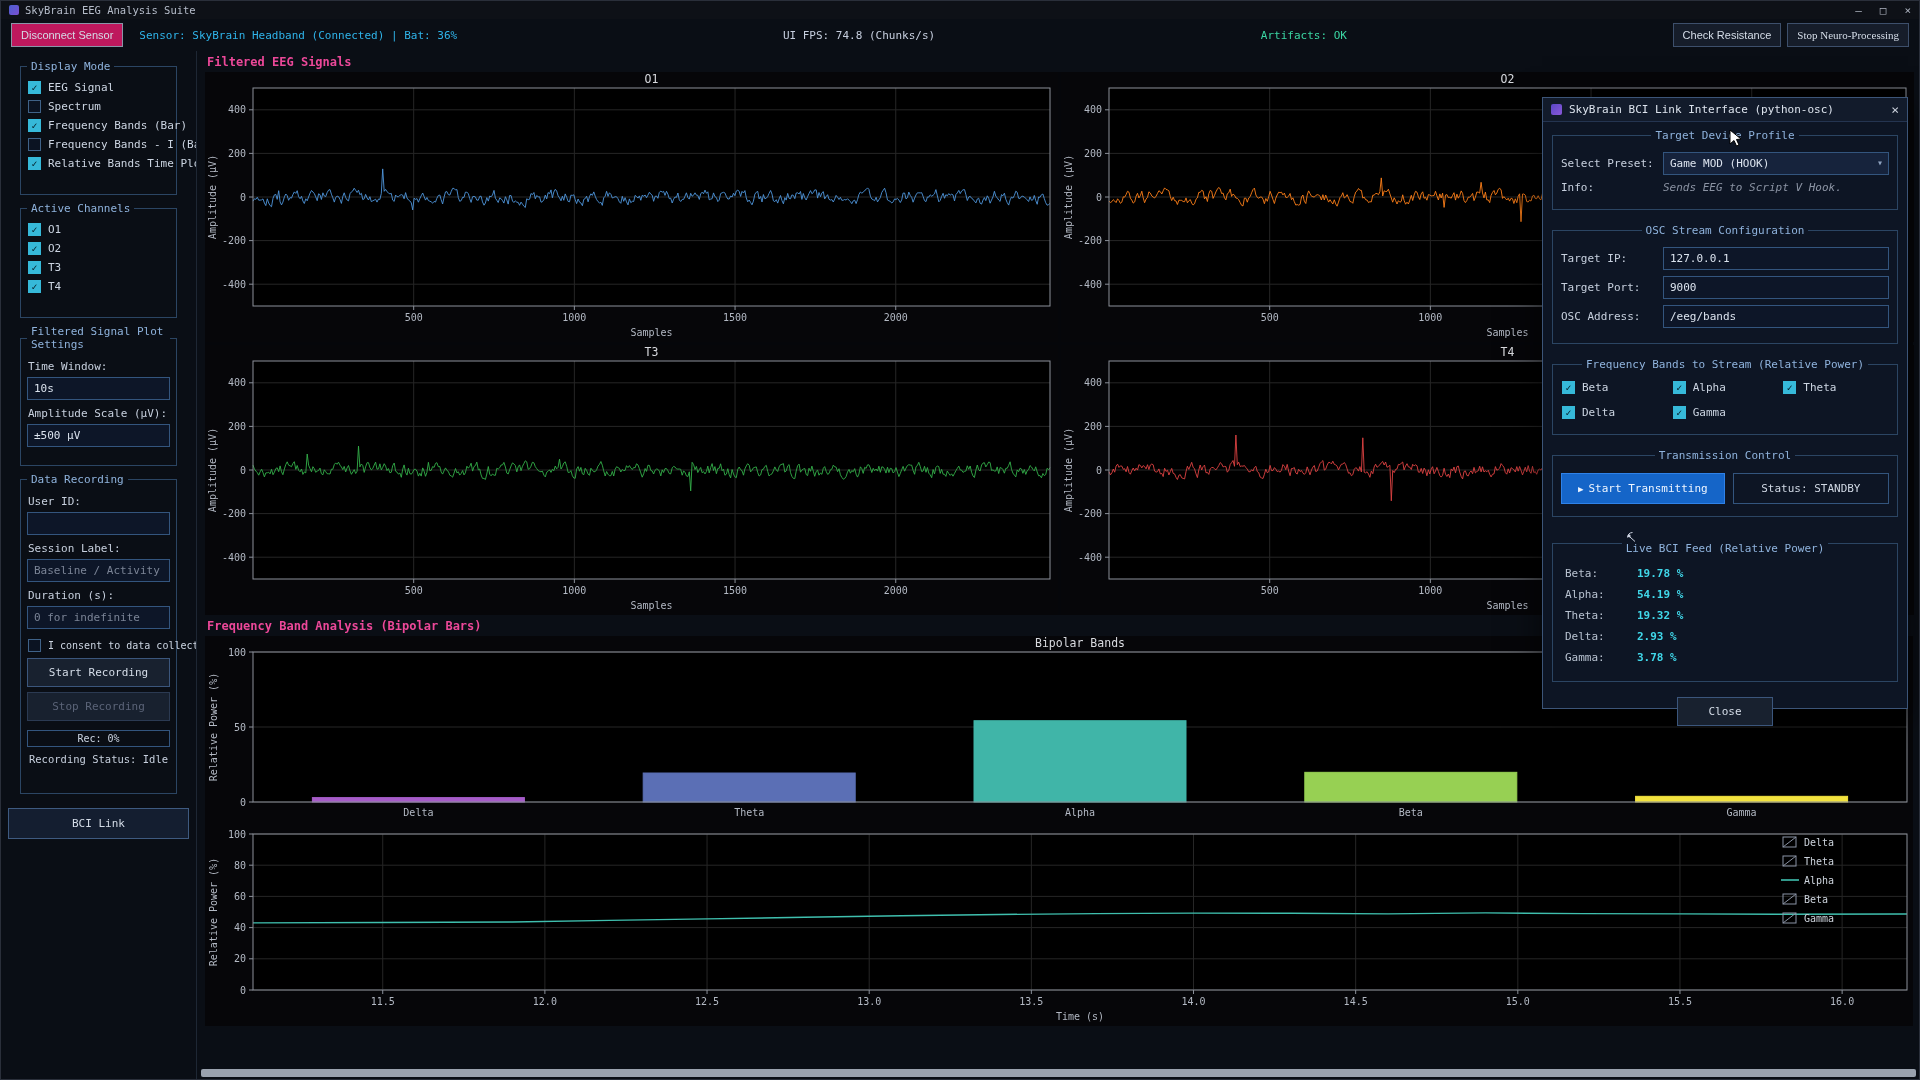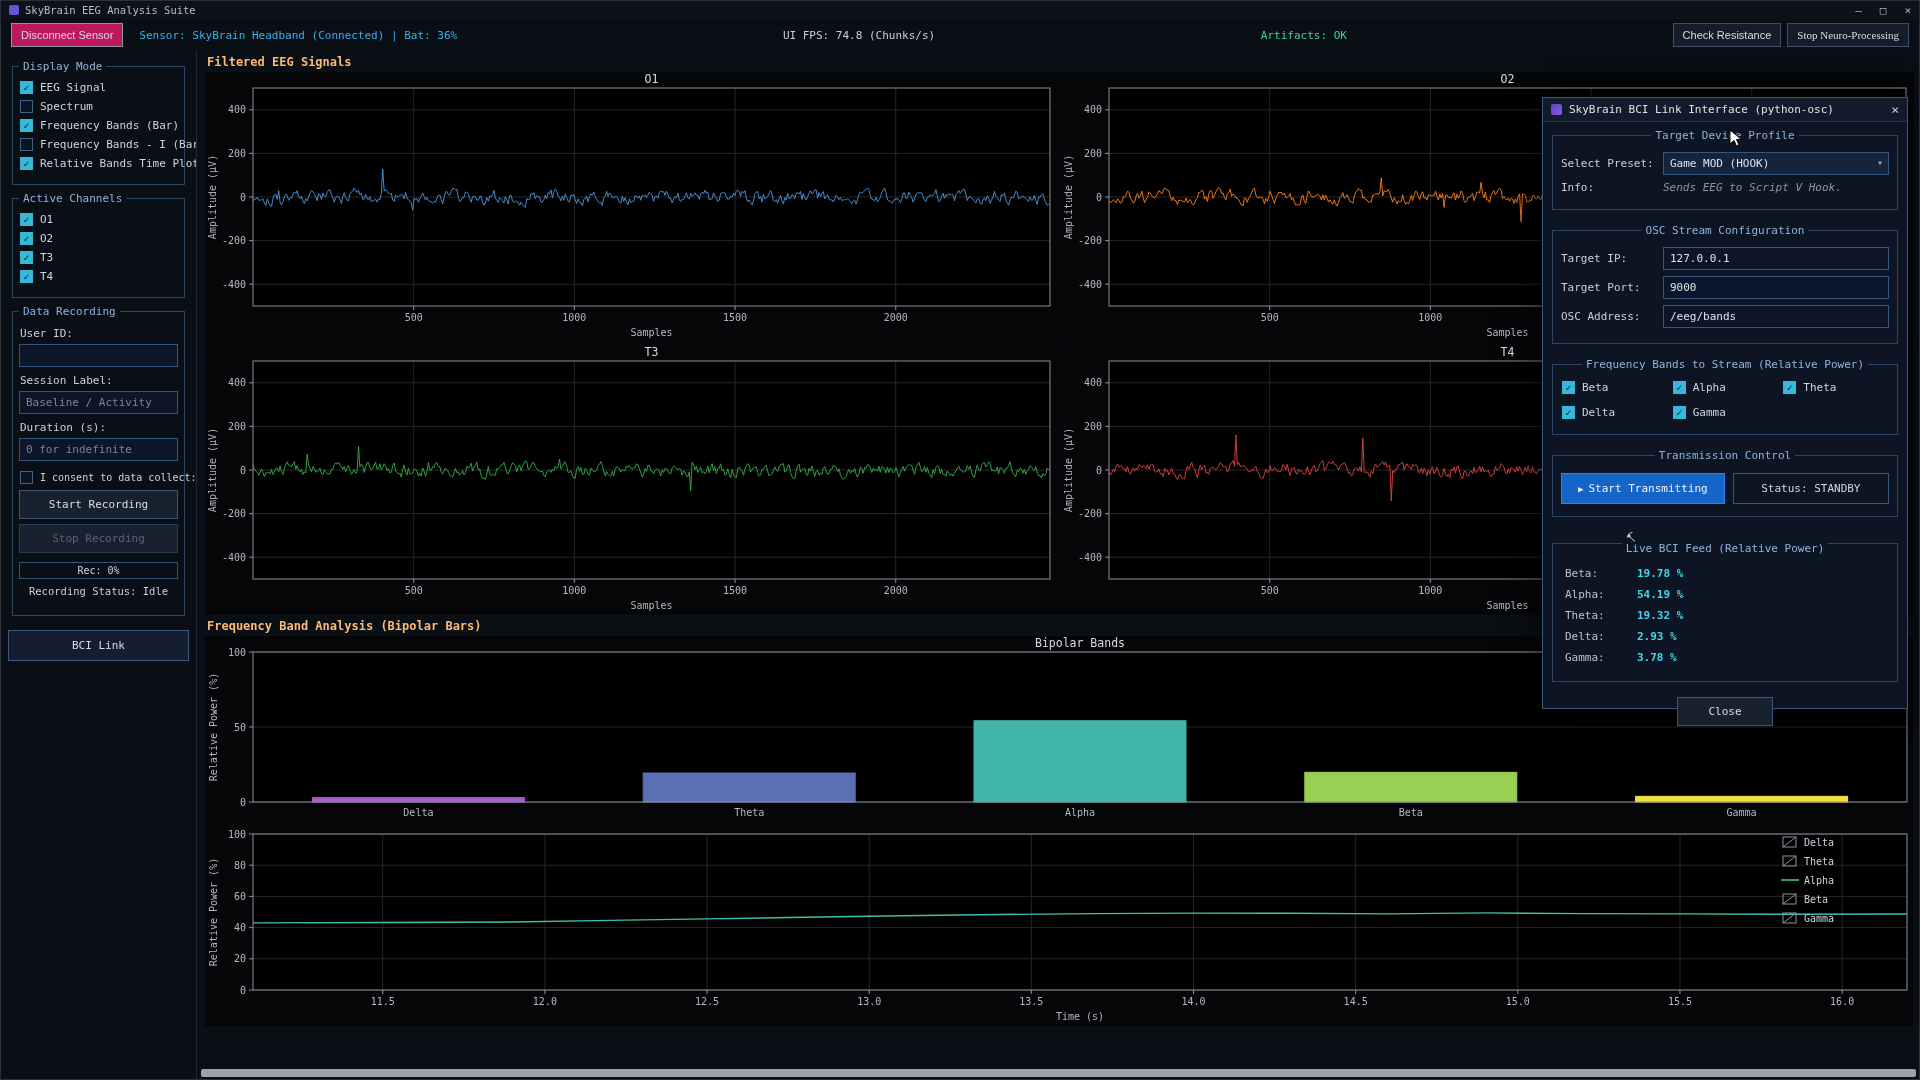--- a/index.html
+++ b/index.html
@@ -18,38 +18,38 @@
   .tb-btn.active { background:#be185d; border-color:#8a95a8; }
   .tb-spacer { flex:1; }
   .sensor-status { color:#2fb4ea; margin-left:16px; }
   .fps-text { color:#c7cfdf; }
   .artifacts-text { color:#3bd6a3; }
   .toolbar .tb-btn + .tb-btn { margin-left:6px;font-family:Liberation Serif, serif; }
 
   
   .appbody { flex:1; display:flex; min-height:0; position:relative; }
   .sidebar { width:196px; flex:none; padding:2px 7px; border-right:1px solid #1e2734; overflow:hidden; }
-  fieldset { border:1px solid #2b4563; margin:7px 4px; padding:2px 6px 8px; min-inline-size:auto; }
+  fieldset { border:1px solid #2b4563; margin:7px 12px; padding:2px 6px 18px; min-inline-size:auto; }
   legend { padding:0 4px; font-size:11px; color:#8fb3dd; }
   .cbrow { display:flex; align-items:center; gap:7px; margin:6px 1px; cursor:pointer; }
   .cb { width:13px; height:13px; flex:none; border:1px solid #3f6288; background:#0b1322; display:flex; align-items:center; justify-content:center; font-size:10px; color:#06222c; line-height:1; }
   .cb.checked { background:#36b9d9; border-color:#36b9d9; }
   .cblabel { font-size:11px; color:#ccd5e2; white-space:nowrap; }
   .flabel { font-size:11px; color:#c7d0de; margin:7px 1px 4px; }
   .tinput { background:#0d1628; border:1px solid #33557e; color:#dbe3ee; font:11px "DejaVu Sans Mono",monospace; padding:4px 6px; width:100%; }
   .tinput.muted { color:#7b8496; }
   .btn { display:block; width:100%; background:#18212f; border:1px solid #3b567c; color:#d5dde8; font:11px "DejaVu Sans Mono",monospace; padding:7px 8px; text-align:center; cursor:pointer; margin:5px 0; }
   .btn.disabled { color:#5b6478; border-color:#2b3a52; cursor:default; }
   .rec-box { border:1px solid #33557e; font-size:10px; text-align:center; padding:2px 0; margin:9px 0 4px; color:#ccd5e2; }
   .rec-status { font-size:10.5px; text-align:center; margin:6px 0 10px; color:#c7d0de; }
   .bci-btn { margin-top:14px; padding:8px; background:#141e30; border:1px solid #3e5a80; }
 
   
   .main { flex:1; display:flex; flex-direction:column; padding:0 6px 12px 8px; min-width:0; overflow:hidden; }
-  .section-label { color:#fdba74; font-size:12px; font-weight:bold; padding:4px 2px 3px; flex:none; }
+  .section-label { color:#ec4899; font-size:12px; font-weight:bold; padding:4px 2px 3px; flex:none; }
   .eeg-grid { display:grid; grid-template-columns:853px 853px; grid-template-rows:270px 270px; gap:3px; background:#05060a; flex:none; }
   .eeg-cell { width:853px; height:270px; background:#060609; }
   .chart-panel { background:#060609; flex:none; }
   svg { display:block; }
   .tick { fill:#b3b9c4; font-size:10px; font-family:"DejaVu Sans Mono",monospace; }
   .ctitle { fill:#d8dadf; font-size:11.5px; font-family:"DejaVu Sans Mono",monospace; }
   .alabel { fill:#b3b9c4; font-size:10px; font-family:"DejaVu Sans Mono",monospace; }
   .legtext { fill:#ccd3dc; font-size:10px; font-family:"DejaVu Sans Mono",monospace; }
 
   
@@ -153,20 +153,27 @@
               <span class="cb checked">✓</span>
               <span class="cblabel">T3</span>
             </div>
             <div class="cbrow">
               <span class="cb checked">✓</span>
               <span class="cblabel">T4</span>
             </div>
           </div>
       </fieldset>
 
+      <fieldset>
+        <legend>Filtered Signal Plot Settings</legend>
+        <div class="flabel">Time Window:</div>
+        <input class="tinput" value="10s" style="">
+        <div class="flabel">Amplitude Scale (μV):</div>
+        <input class="tinput" value="±500 μV" style="">
+      </fieldset>
 
       <fieldset>
         <legend>Data Recording</legend>
         <div class="flabel">User ID:</div>
         <input class="tinput" value="" style="">
         <div class="flabel">Session Label:</div>
         <input class="tinput muted" value="Baseline / Activity" style="">
         <div class="flabel">Duration (s):</div>
         <input class="tinput muted" value="0 for indefinite" style="">
         <div class="cbrow" style="margin-top:10px;">

